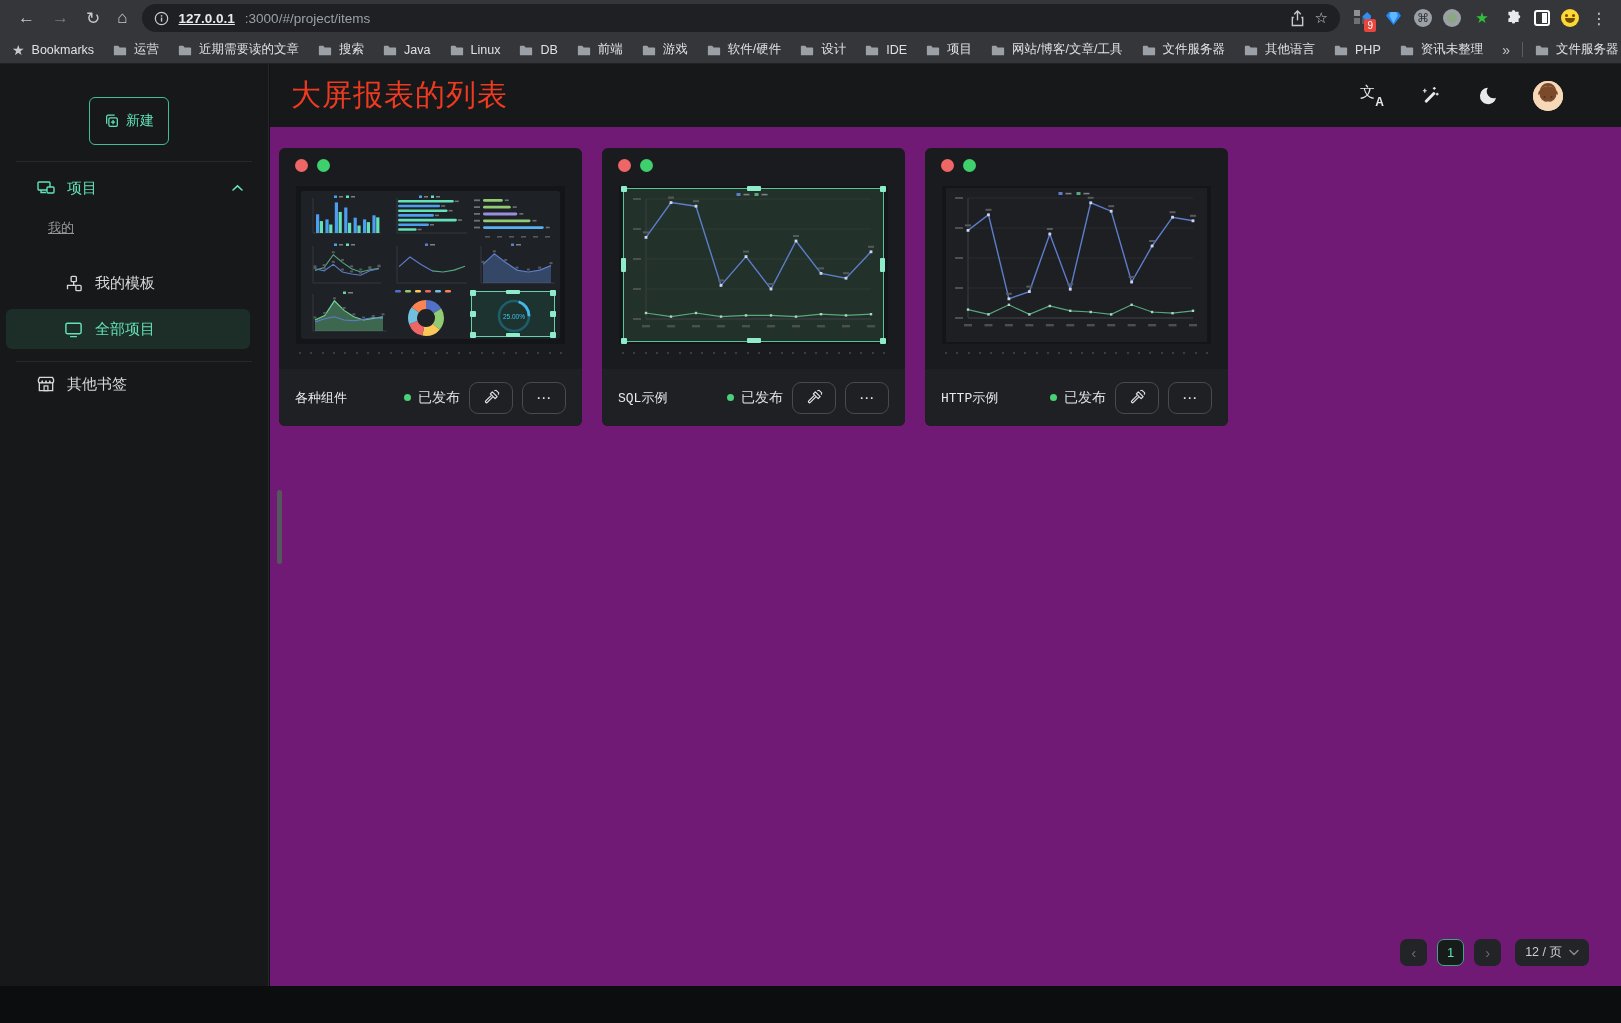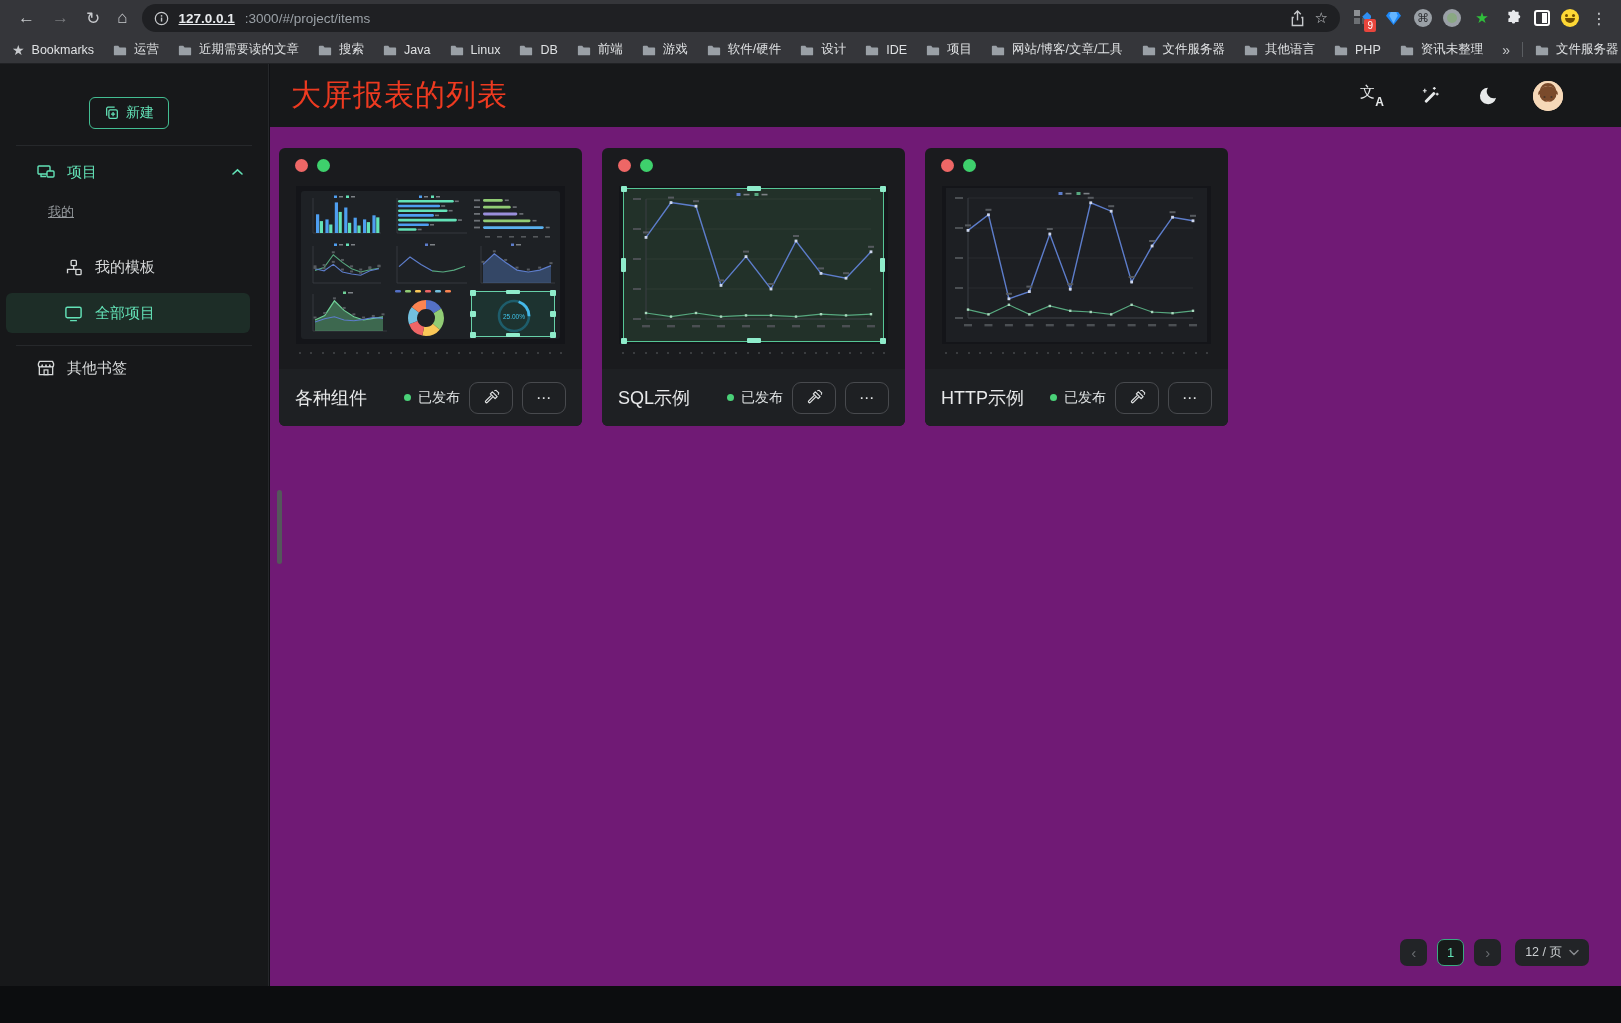--- a/index.html
+++ b/index.html
@@ -50,21 +50,21 @@
   .bm { display:flex; align-items:center; gap:7px; color:#dfe1e3; font-size:12.5px; white-space:nowrap; }
   .bm-star { color:#c7c9cc; font-size:14px; }
   .bm-right { margin-left:auto; display:flex; align-items:center; gap:12px; }
   .bm-sep { width:1px; height:15px; background:#5a5d61; }
   .bm-ovf { color:#c7c9cc; font-size:14px; }
 
   
   .app { position:relative; height:922px; background:#101114; }
   .sidebar { position:absolute; left:0; top:0; bottom:0; width:269px; background:#17181a;
              border-right:1px solid #26282b; }
-  .new-btn { margin:33px 0 0 89px; height:32px; width:80px; border:1px solid #43bd92; border-radius:6px;
+  .new-btn { margin:33px 0 0 89px; height:48px; width:80px; border:1px solid #43bd92; border-radius:6px;
              color:#63e2b7; font-size:14px; display:flex; align-items:center; justify-content:center; gap:6px; }
   .side-div { height:1px; background:#26282b; margin:16px 16px 0; }
   .group-row { display:flex; align-items:center; height:46px; padding:0 24px 0 36px; margin-top:3px; gap:11px; }
   .group-label { color:#63e2b7; font-size:15px; flex:1; }
   .section-label { color:#95999d; font-size:13px; padding:8px 0 26px 48px;text-decoration:underline; }
   .side-item { height:40px; margin:0 18px 6px 6px; border-radius:6px; display:flex; align-items:center;
                gap:12px; padding-left:58px; color:#d6d8d9; font-size:15px; }
   .side-item.active { background:#1d2d27; color:#63e2b7; }
   .market-row { display:flex; align-items:center; height:44px; padding-left:36px; gap:11px;
                 color:#d6d8d9; font-size:15px; }
@@ -88,21 +88,21 @@
   .cdot { width:13px; height:13px; border-radius:50%; }
   .thumb { position:absolute; left:17px; right:17px; top:38px; height:158px; background:#141519; }
   .panel { position:absolute; inset:5px; background:#1e2125; border-radius:3px; }
   .lpanel { position:absolute; inset:2px 4px; background:#1d1f23; }
   .lpanel.sel { background:#223129; border:1px solid #56c696; }
   .hdl { position:absolute; background:#8feccb; border-radius:1px; }
   .dotsrow { position:absolute; left:20px; right:20px; top:204px; display:flex; justify-content:space-between; }
   .dotsrow i { width:2px; height:2px; background:#46484b; border-radius:50%; }
   .cfoot { position:absolute; left:0; right:0; bottom:0; height:57px; background:#1e2023;
            border-radius:0 0 6px 6px; display:flex; align-items:center; padding:0 16px; }
-  .ctitle { color:#e8e9ea; font-size:18px; }
+  .ctitle { color:#e8e9ea; font-size:13px;font-family:Liberation Mono, monospace; }
   .status { margin-left:auto; display:flex; align-items:center; gap:7px; color:#dde0e1; font-size:14px; }
   .sdot { width:7px; height:7px; border-radius:50%; background:#4ad178; }
   .cbtn { width:44px; height:32px; border:1px solid #484a4e; border-radius:9px; margin-left:9px;
           display:flex; align-items:center; justify-content:center; color:#dfe1e2; }
   .more-g { font-size:15px; letter-spacing:1px; color:#dfe1e2; }
 
   .scrollthumb { position:absolute; left:7px; top:426px; width:5px; height:74px; background:#54575b; border-radius:3px; }
 
   .pagination { position:absolute; right:32px; bottom:20px; display:flex; align-items:center; gap:10px; }
   .pg { width:27px; height:27px; border-radius:7px; background:#222427; color:#6a6d71; font-size:15px;

